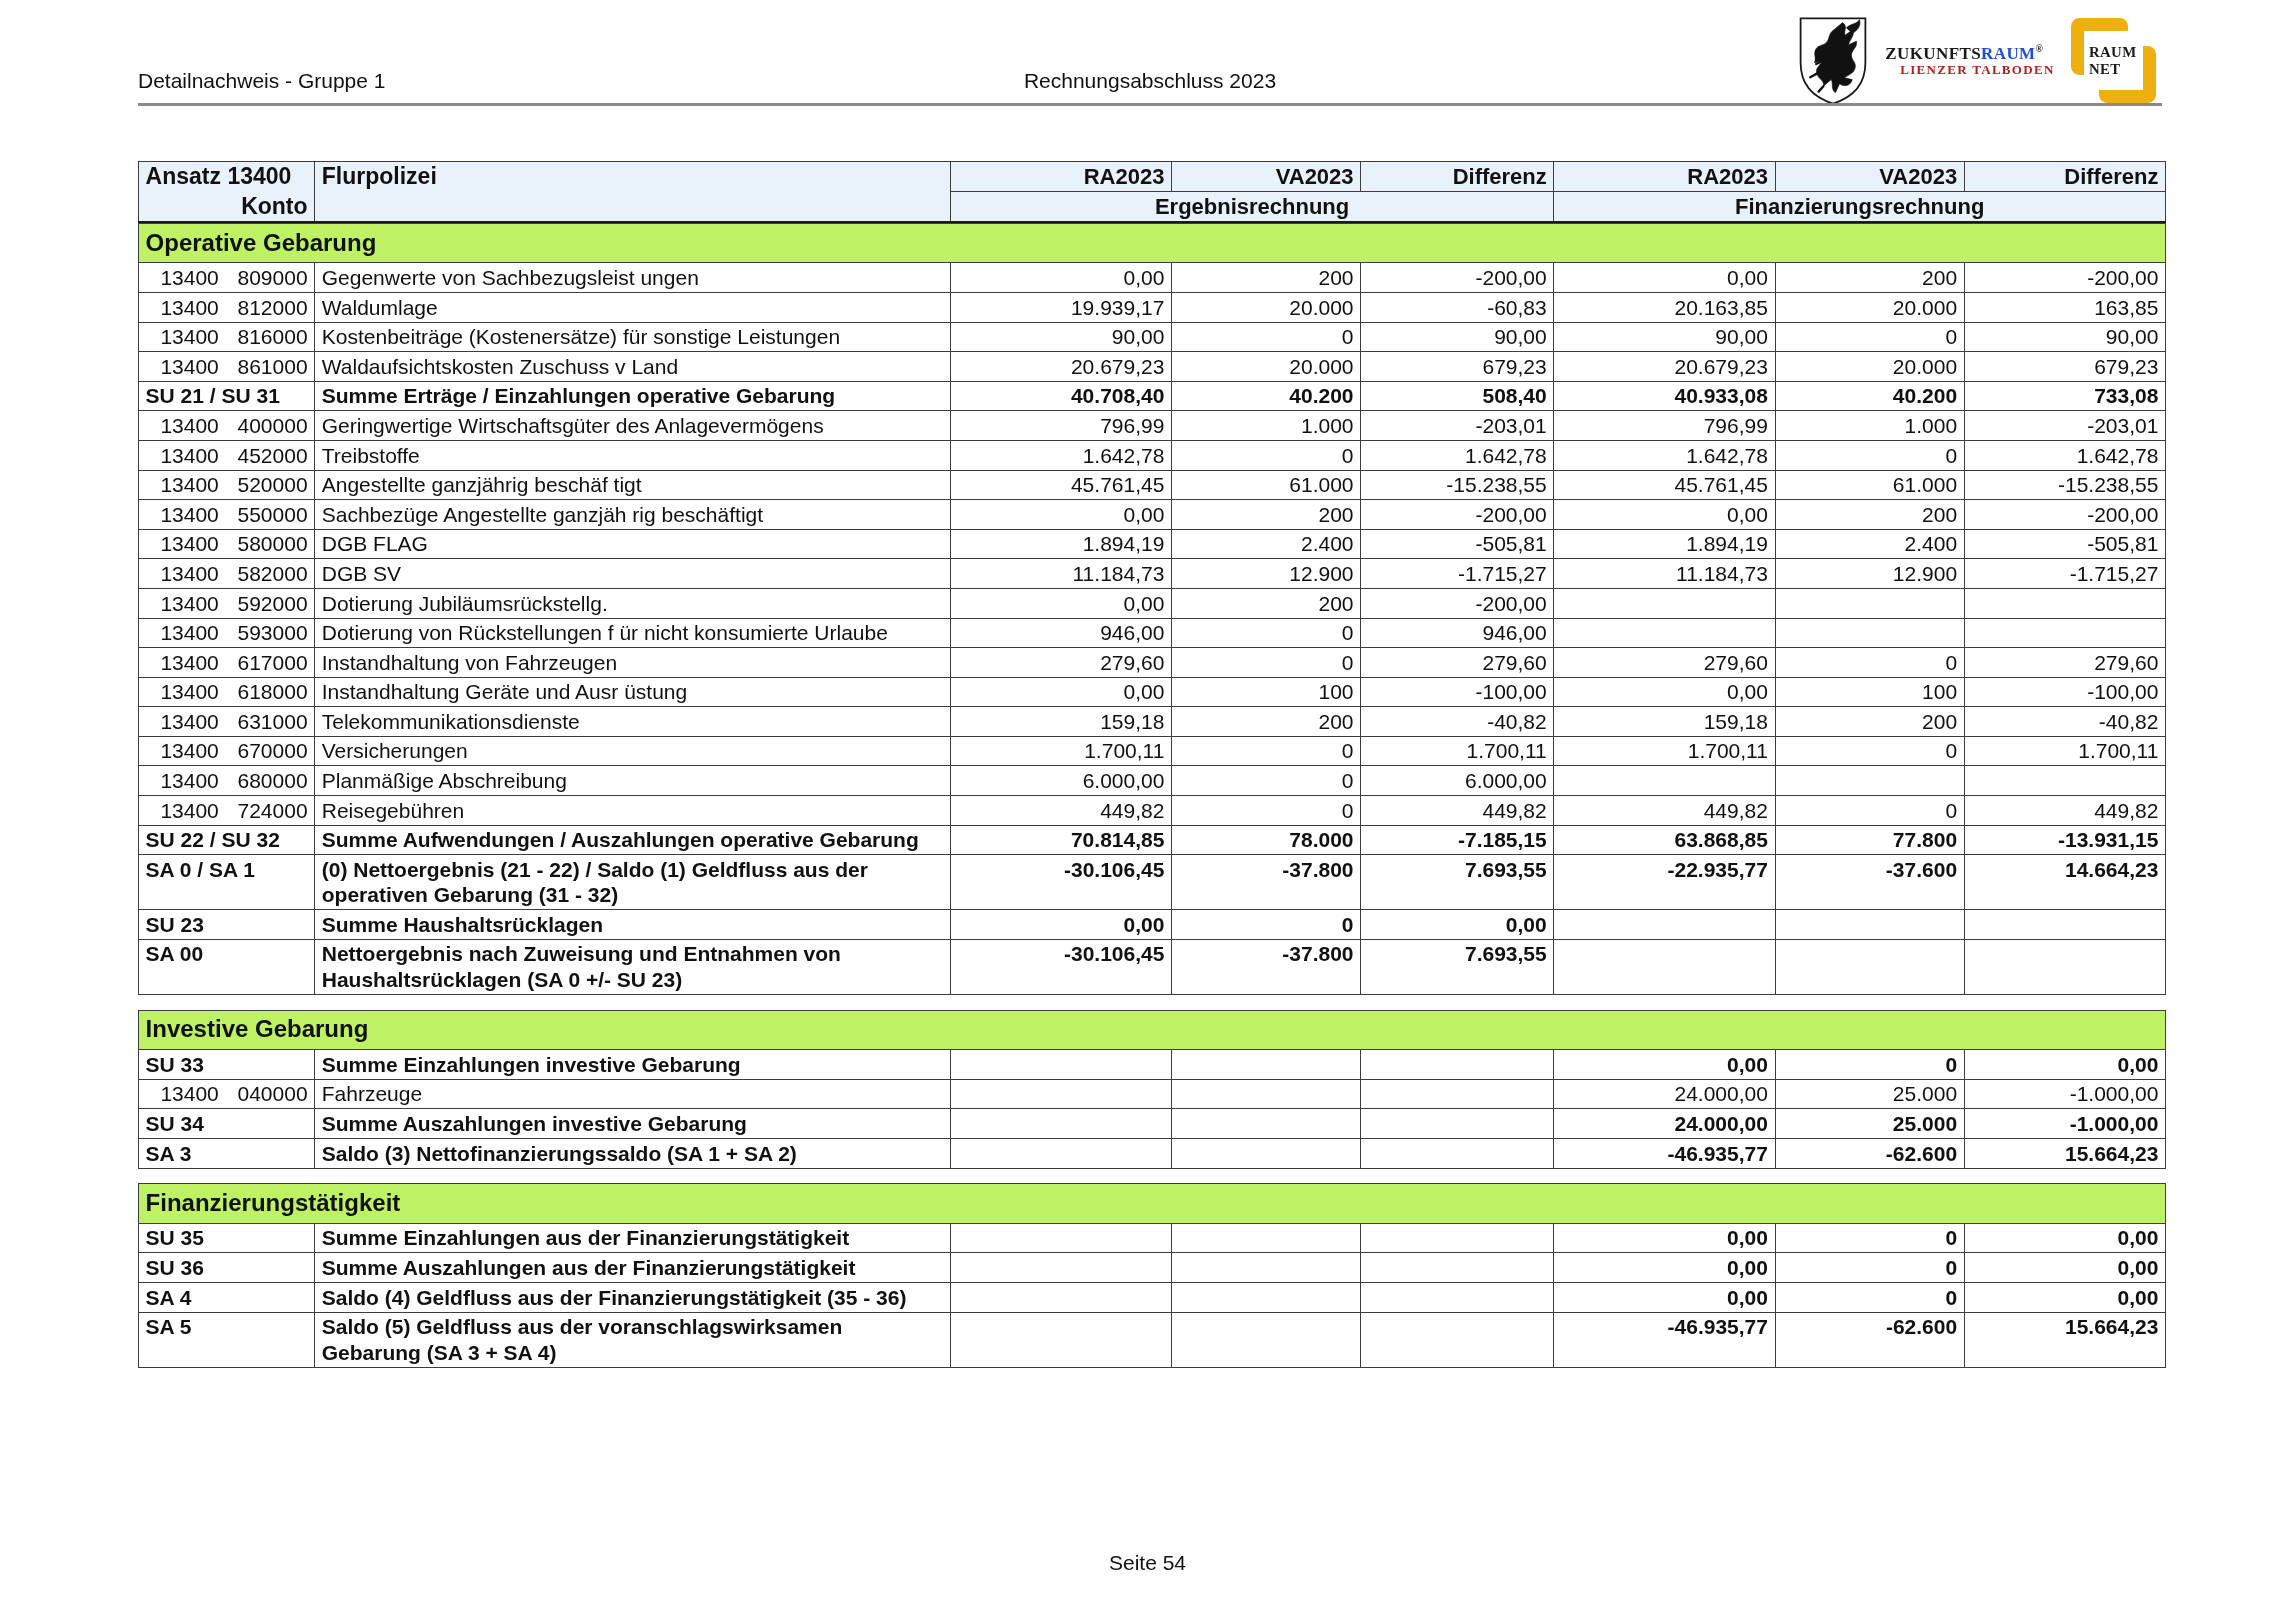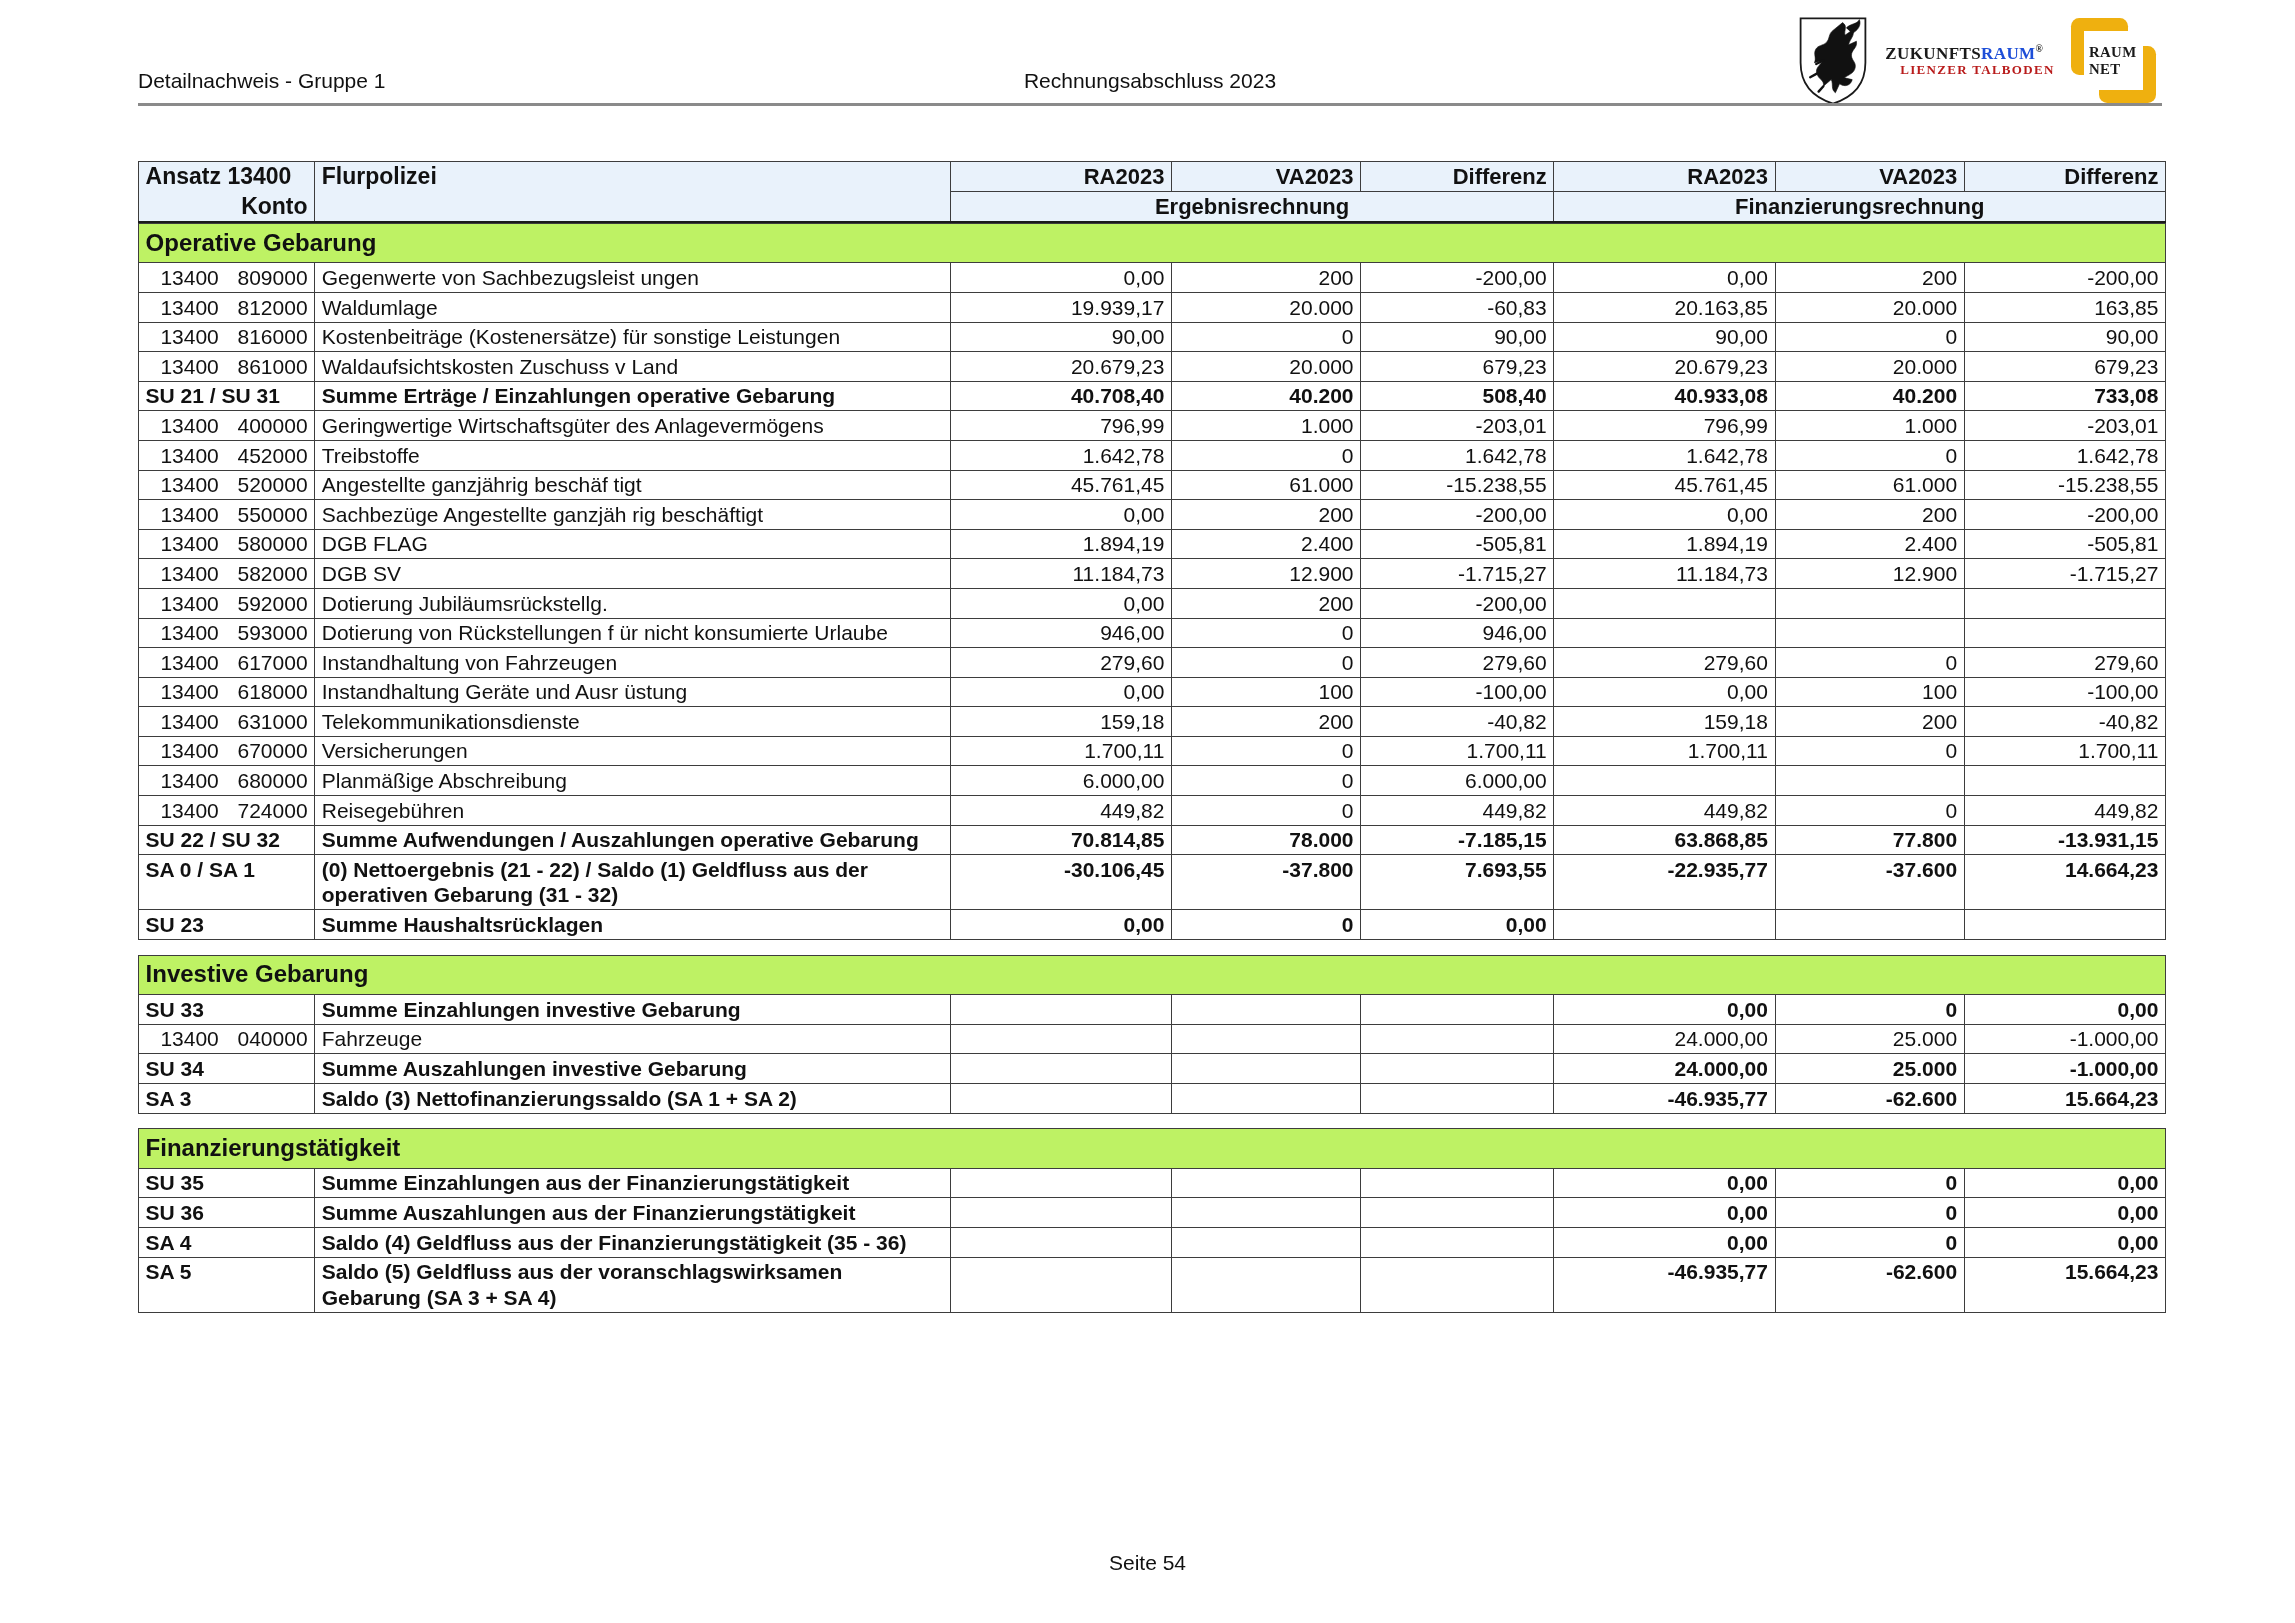--- a/index.html
+++ b/index.html
@@ -439,20 +439,30 @@
             <tr class="bold">
               <td class="c-code">SU 23</td>
               <td class="c-label">Summe Haushaltsrücklagen</td>
               <td class="c-num">0,00</td>
               <td class="c-num">0</td>
               <td class="c-num">0,00</td>
               <td class="c-num"></td>
               <td class="c-num"></td>
               <td class="c-num"></td>
             </tr>
+            <tr class="bold">
+              <td class="c-code">SA 00</td>
+              <td class="c-label">Nettoergebnis nach Zuweisung und Entnahmen von Haushaltsrücklagen (SA 0 +/- SU 23)</td>
+              <td class="c-num">-30.106,45</td>
+              <td class="c-num">-37.800</td>
+              <td class="c-num">7.693,55</td>
+              <td class="c-num"></td>
+              <td class="c-num"></td>
+              <td class="c-num"></td>
+            </tr>
           </tbody>
         </table>
         <table class="sec">
           <colgroup>
             <col style="width: 176px;">
             <col style="width: 635px;">
             <col style="width: 221px;">
             <col style="width: 189px;">
             <col style="width: 193px;">
             <col style="width: 221px;">

